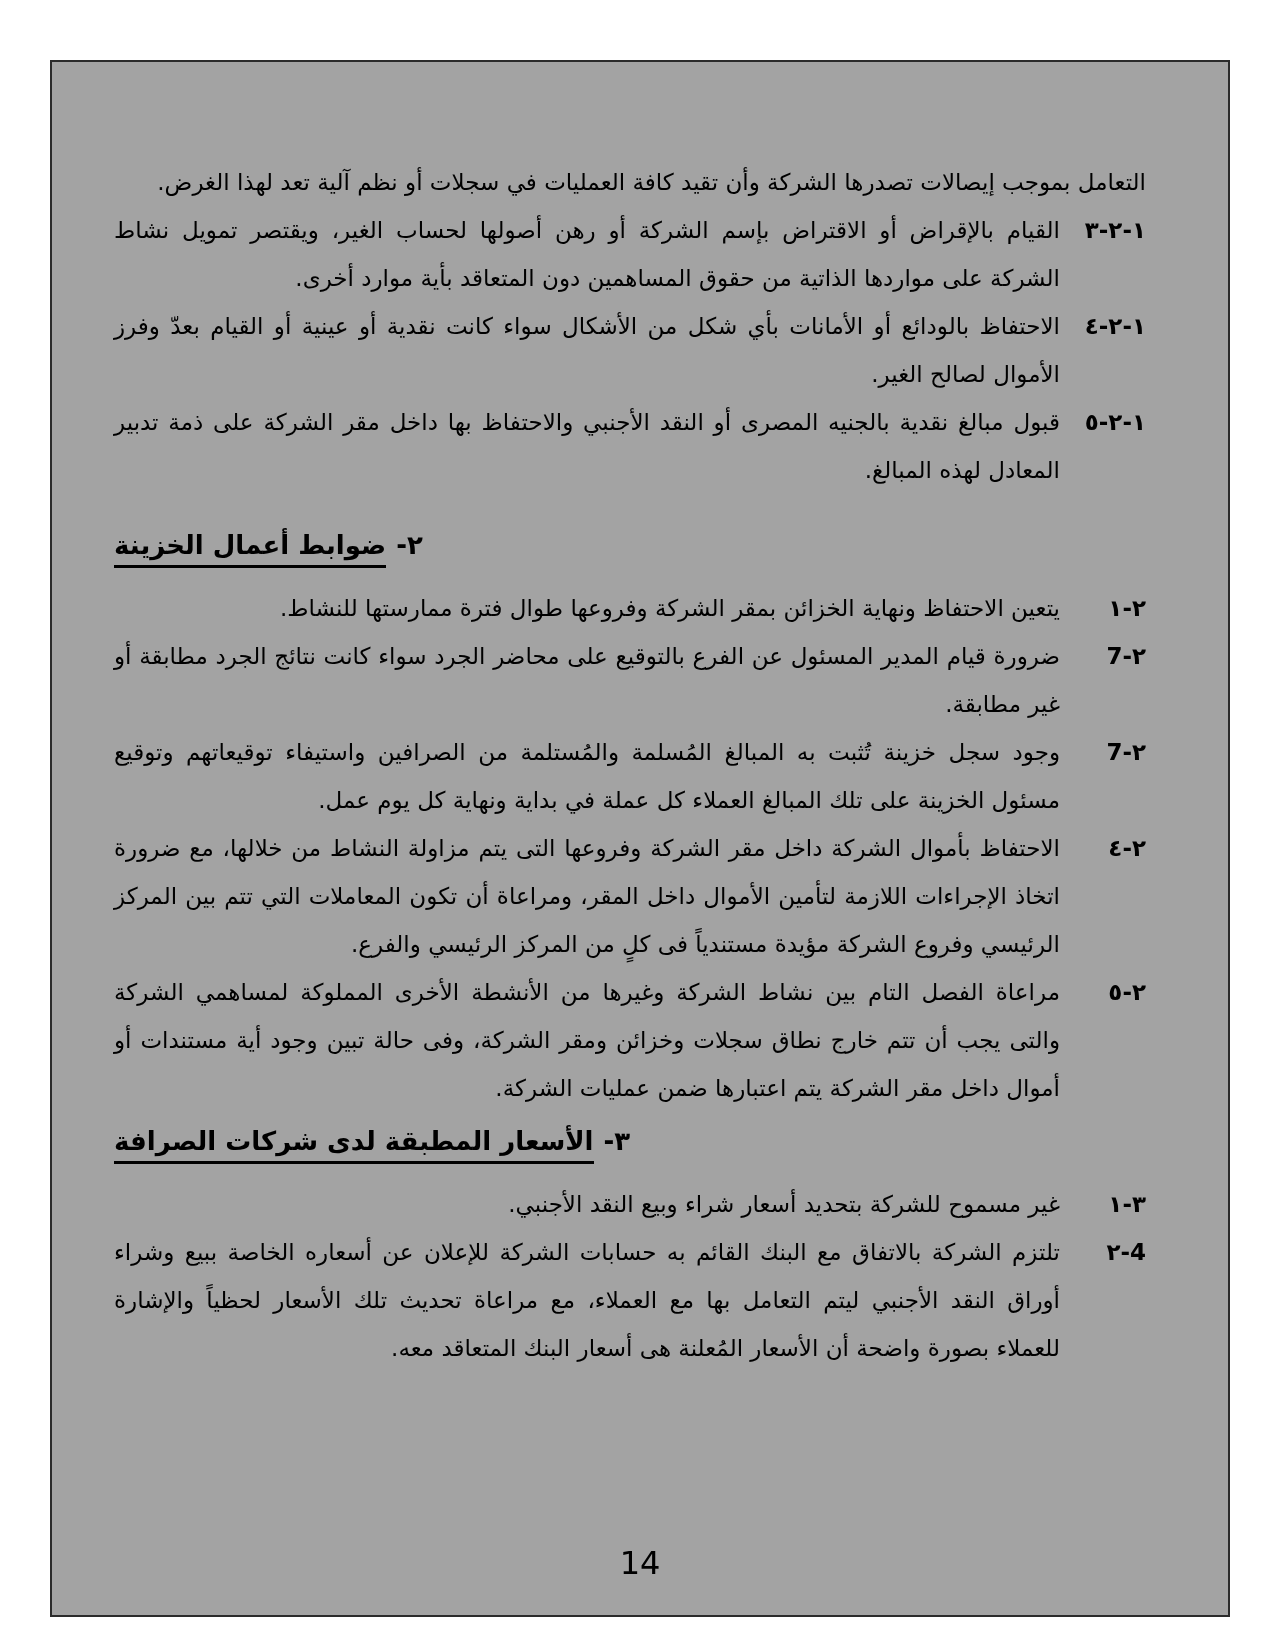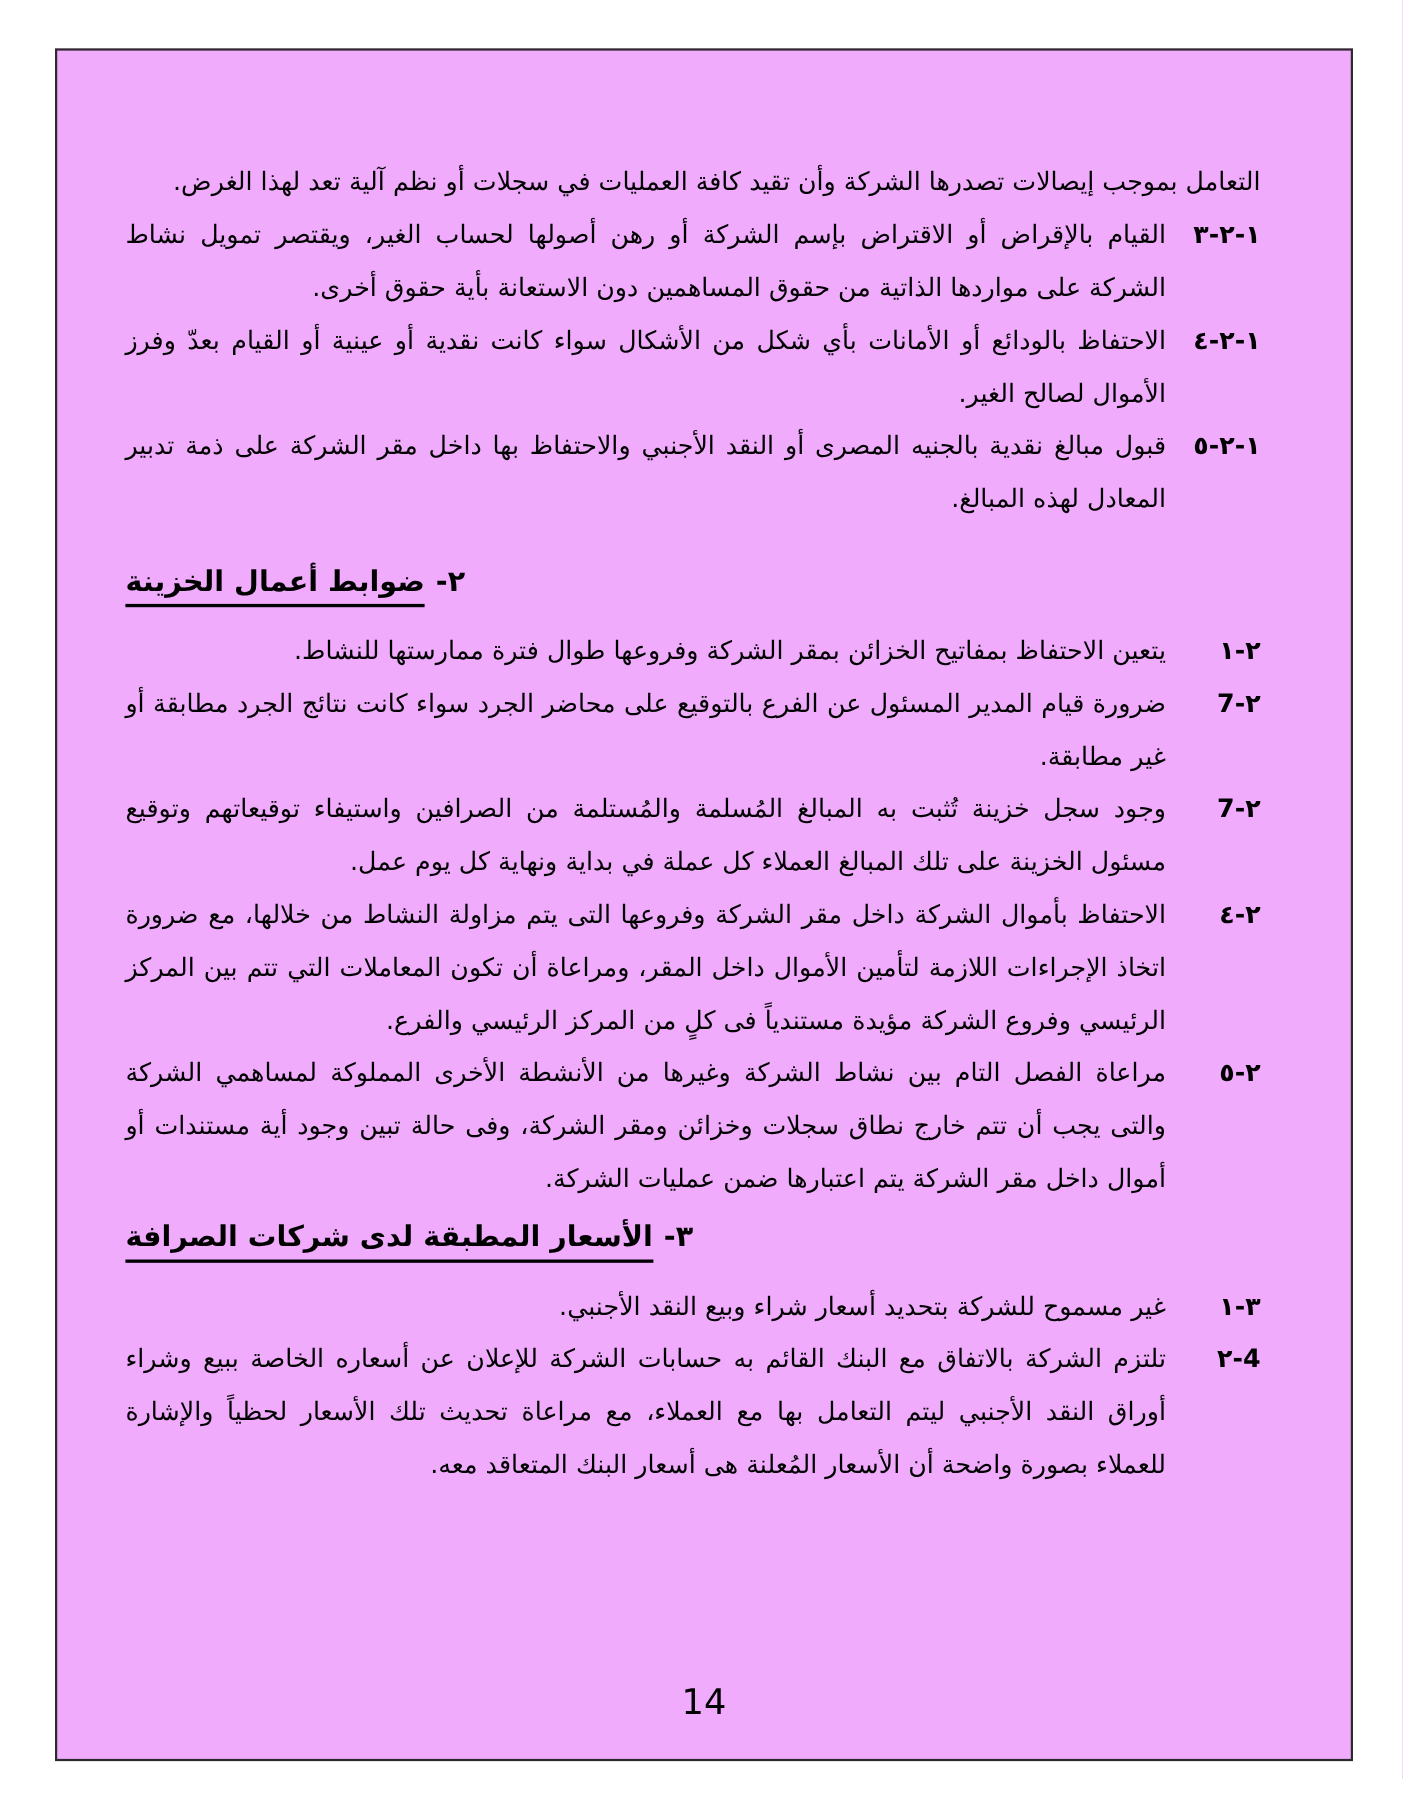--- a/index.html
+++ b/index.html
@@ -5,24 +5,24 @@
   html, body { margin:0; padding:0; }
   body {
     width:1275px; height:1650px;
     background:#ffffff; color:#000;
     position:relative;
     font-family:"DejaVu Sans", sans-serif;
     overflow:hidden;
   }
   .frame {
     position:absolute;
-    left:50px; top:44px;
+    left:50px; top:60px;
     width:1176px; height:1553px;
     border:2px solid #2b2b2b;
-    background:#f0abfc;
+    background:#a3a3a3;
   }
   .content {
     position:absolute;
     top:96px; right:82px; left:62px;
     direction:rtl;
     font-size:23px;
     line-height:48px;
     text-align:justify;
   }
   .para { margin:0; text-align:justify; }
@@ -58,30 +58,30 @@
   }
 </style>
 </head>
 <body>
 
 <div class="frame">
   <div class="content">
 
     <p class="para hang">التعامل بموجب إيصالات تصدرها الشركة وأن تقيد كافة العمليات في سجلات أو نظم آلية تعد لهذا الغرض.</p>
 
-    <p class="para hang"><span class="num">١-٢-٣</span><span>القيام بالإقراض أو الاقتراض بإسم الشركة أو رهن أصولها لحساب الغير، ويقتصر تمويل نشاط الشركة على مواردها الذاتية من حقوق المساهمين دون الاستعانة بأية حقوق أخرى.</span></p>
+    <p class="para hang"><span class="num">١-٢-٣</span><span>القيام بالإقراض أو الاقتراض بإسم الشركة أو رهن أصولها لحساب الغير، ويقتصر تمويل نشاط الشركة على مواردها الذاتية من حقوق المساهمين دون المتعاقد بأية موارد أخرى.</span></p>
 
     <p class="para hang"><span class="num">١-٢-٤</span><span>الاحتفاظ بالودائع أو الأمانات بأي شكل من الأشكال سواء كانت نقدية أو عينية أو القيام بعدّ وفرز الأموال لصالح الغير.</span></p>
 
     <p class="para hang"><span class="num">١-٢-٥</span><span>قبول مبالغ نقدية بالجنيه المصرى أو النقد الأجنبي والاحتفاظ بها داخل مقر الشركة على ذمة تدبير المعادل لهذه المبالغ.</span></p>
 
 
     <h2 class="heading heading-2"><span class="hnum">٢-</span><span class="htitle">ضوابط أعمال الخزينة</span></h2>
 
-    <p class="para hang"><span class="num">٢-١</span><span>يتعين الاحتفاظ بمفاتيح الخزائن بمقر الشركة وفروعها طوال فترة ممارستها للنشاط.</span></p>
+    <p class="para hang"><span class="num">٢-١</span><span>يتعين الاحتفاظ ونهاية الخزائن بمقر الشركة وفروعها طوال فترة ممارستها للنشاط.</span></p>
 
     <p class="para hang"><span class="num">٢-7</span><span>ضرورة قيام المدير المسئول عن الفرع بالتوقيع على محاضر الجرد سواء كانت نتائج الجرد مطابقة أو غير مطابقة.</span></p>
 
     <p class="para hang"><span class="num">٢-7</span><span>وجود سجل خزينة تُثبت به المبالغ المُسلمة والمُستلمة من الصرافين واستيفاء توقيعاتهم وتوقيع مسئول الخزينة على تلك المبالغ العملاء كل عملة في بداية ونهاية كل يوم عمل.</span></p>
 
     <p class="para hang"><span class="num">٢-٤</span><span>الاحتفاظ بأموال الشركة داخل مقر الشركة وفروعها التى يتم مزاولة النشاط من خلالها، مع ضرورة اتخاذ الإجراءات اللازمة لتأمين الأموال داخل المقر، ومراعاة أن تكون المعاملات التي تتم بين المركز الرئيسي وفروع الشركة مؤيدة مستندياً فى كلٍ من المركز الرئيسي والفرع.</span></p>
 
     <p class="para hang"><span class="num">٢-٥</span><span>مراعاة الفصل التام بين نشاط الشركة وغيرها من الأنشطة الأخرى المملوكة لمساهمي الشركة والتى يجب أن تتم خارج نطاق سجلات وخزائن ومقر الشركة، وفى حالة تبين وجود أية مستندات أو أموال داخل مقر الشركة يتم اعتبارها ضمن عمليات الشركة.</span></p>
 
     <h2 class="heading heading-3"><span class="hnum">٣-</span><span class="htitle">الأسعار المطبقة لدى شركات الصرافة</span></h2>

